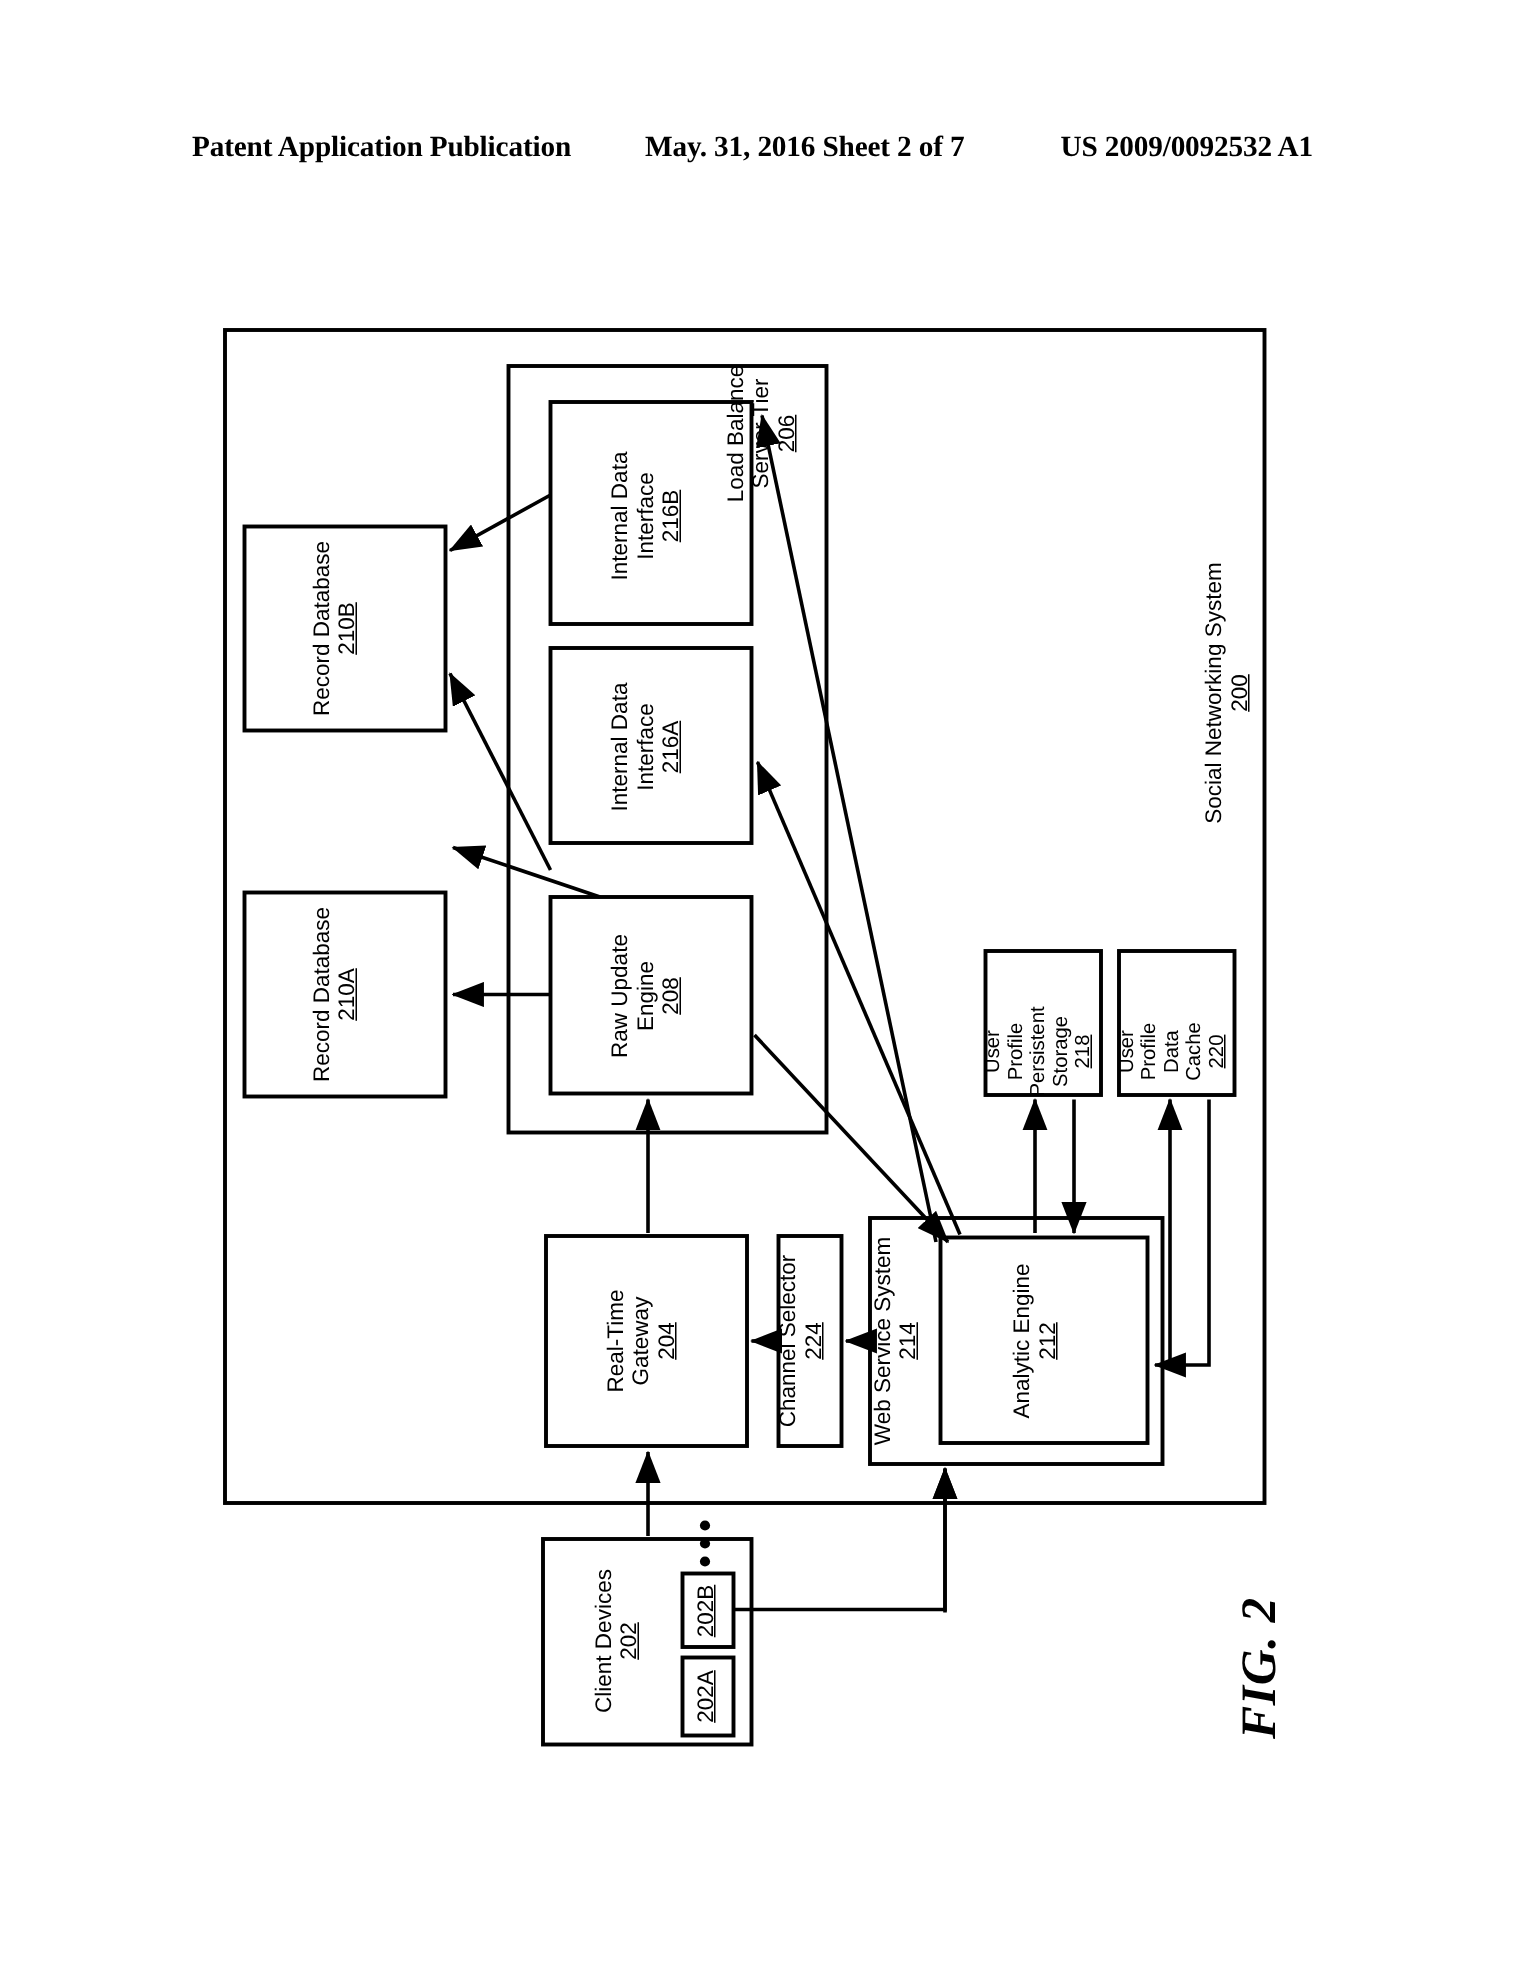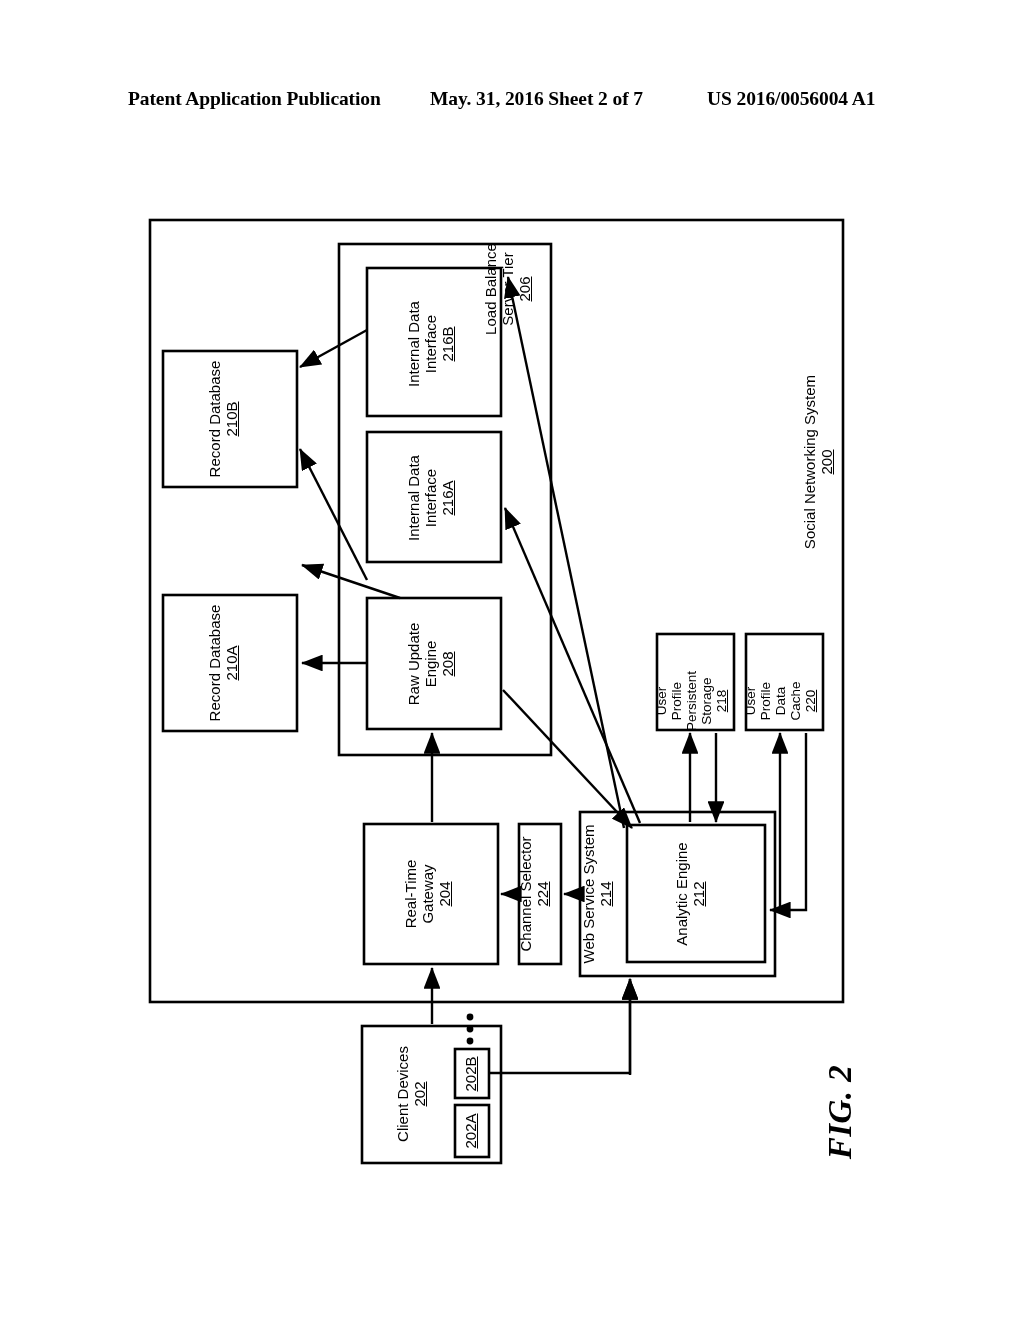--- a/index.html
+++ b/index.html
@@ -79,21 +79,21 @@
     text-align: center;
     letter-spacing: 0.5px;
   }
 </style>
 </head>
 <body>
 
 <div id="page-header">
   <span class="hdr-left">Patent Application Publication</span>
   <span class="hdr-mid">May. 31, 2016  Sheet 2 of 7</span>
-  <span class="hdr-right">US 2016/0056004 A1</span>
+  <span class="hdr-right">US 2009/0092532 A1</span>
 </div>
 
 <div id="diagram">
 
   <svg width="1024" height="1320" viewBox="0 0 1024 1320">
     <defs>
       <marker id="arrowhead" markerWidth="9" markerHeight="7" refX="8.6" refY="3.5" orient="auto" markerUnits="strokeWidth">
         <polygon points="0 0, 9 3.5, 0 7" fill="#000"></polygon>
       </marker>
     </defs>

